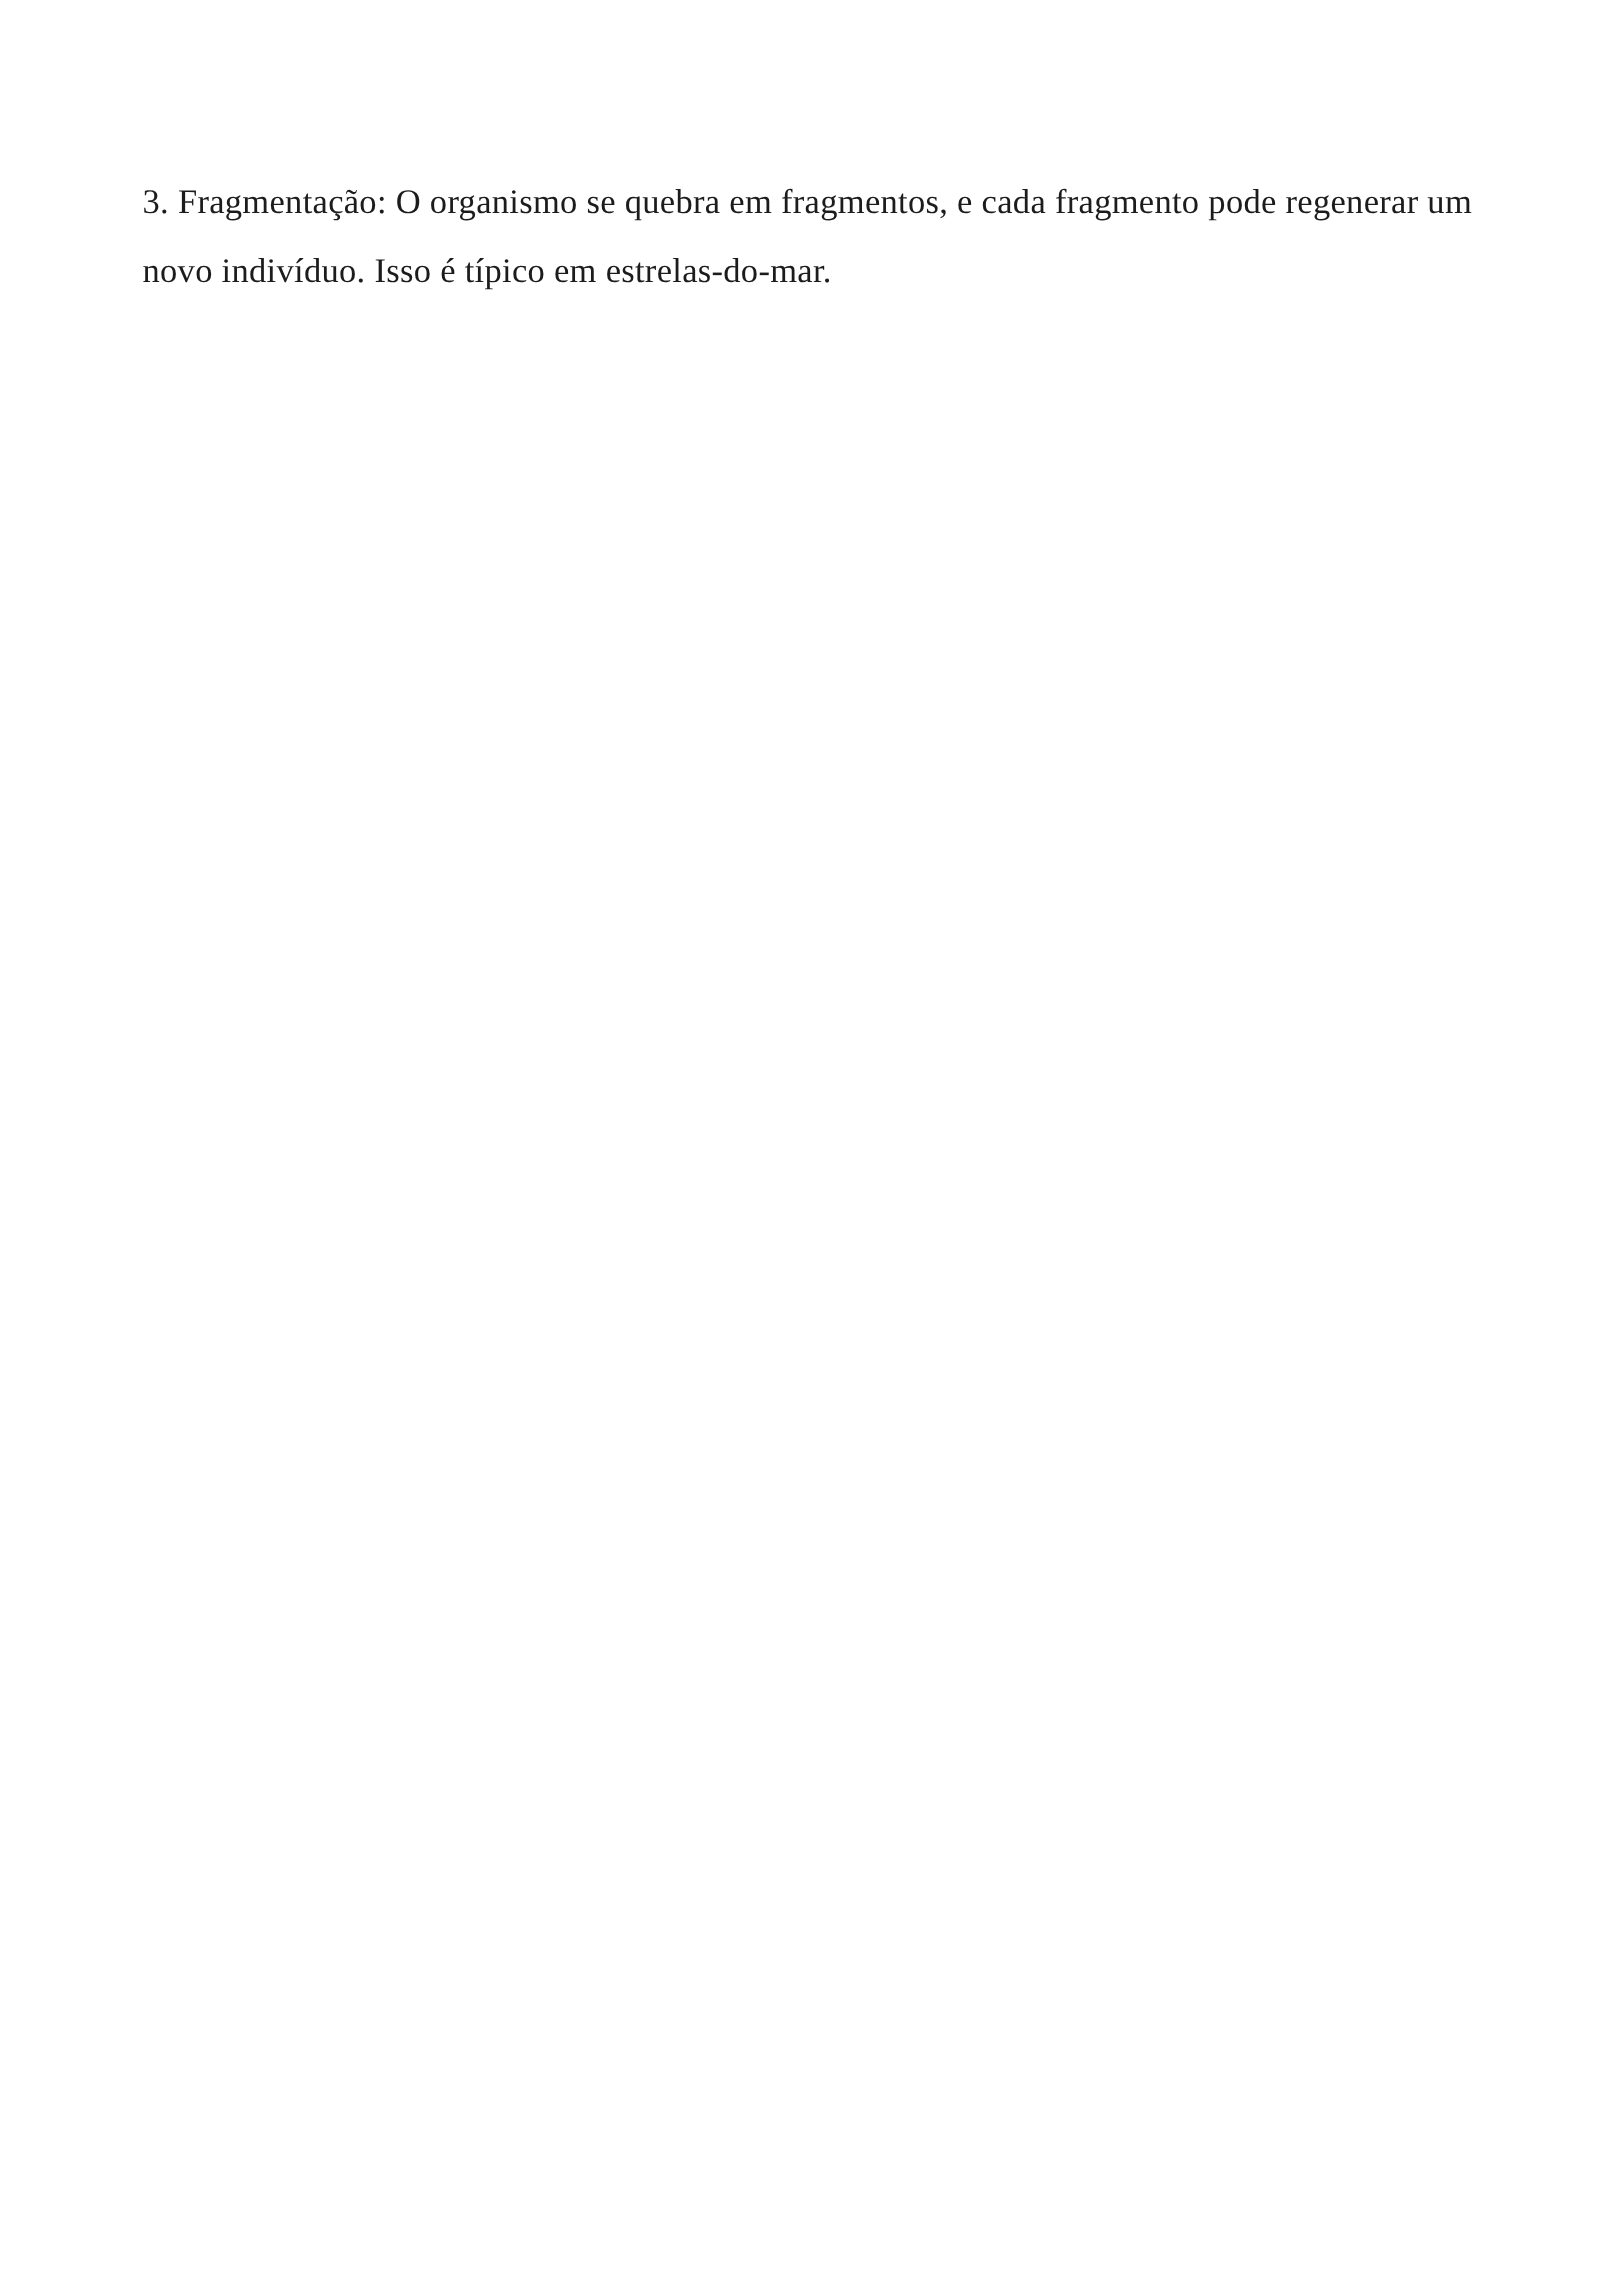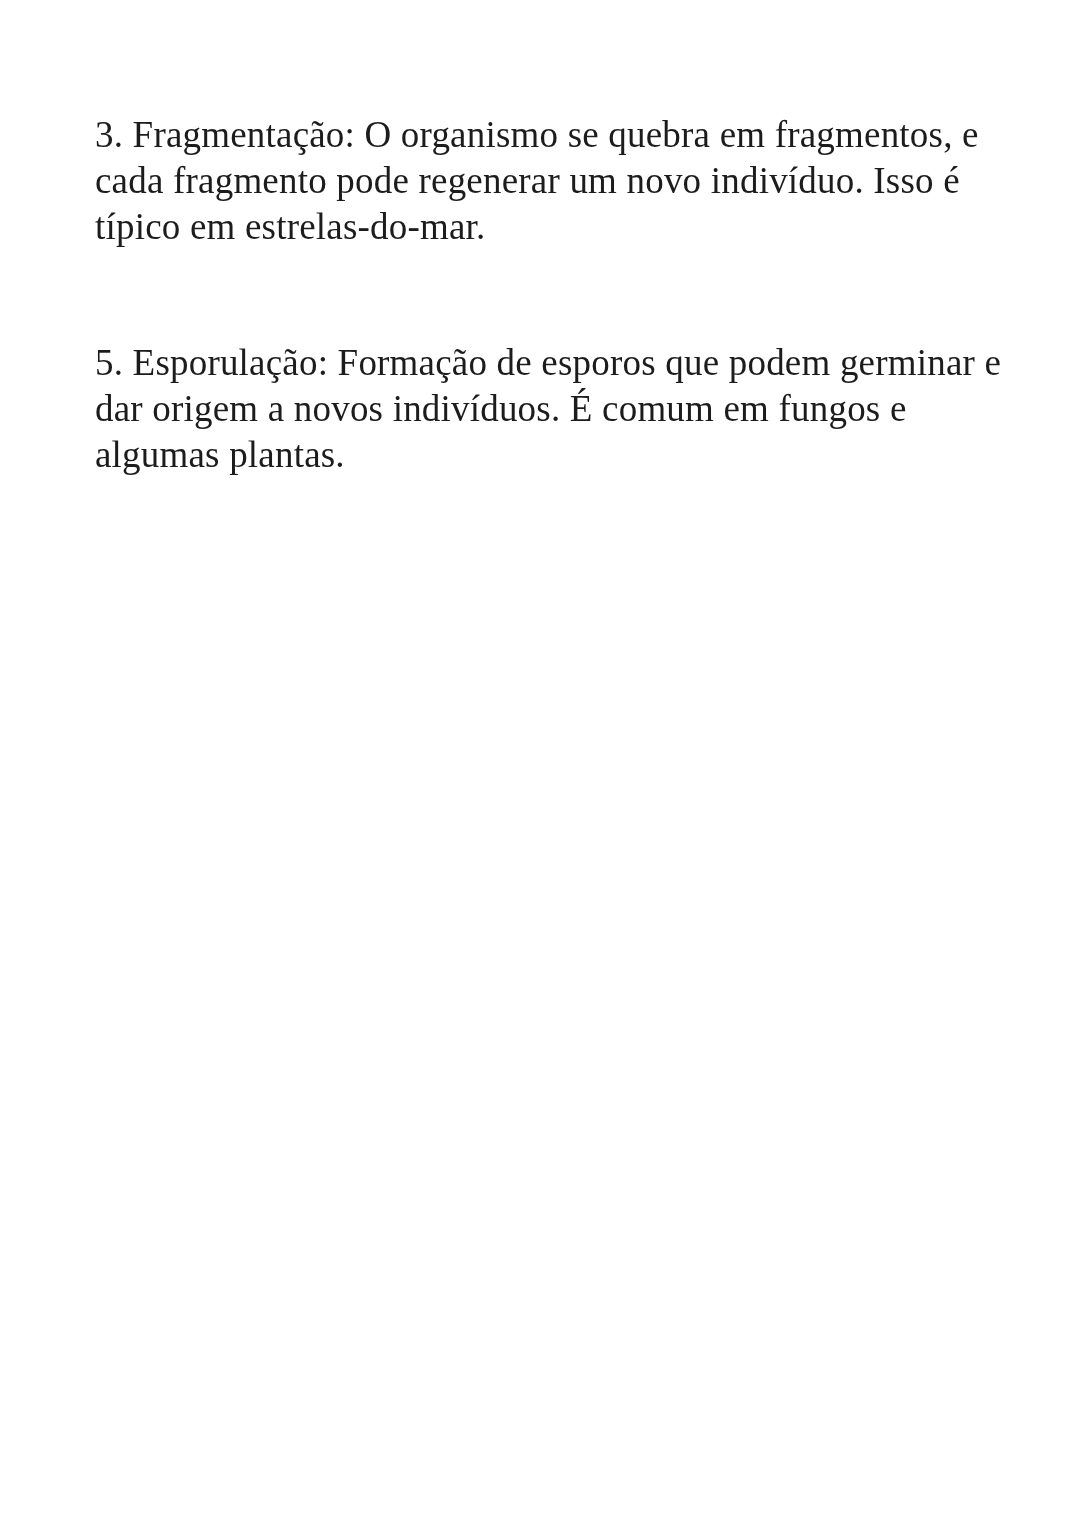--- a/index.html
+++ b/index.html
@@ -13,30 +13,29 @@
     color: #1c1c1c;
     overflow: hidden;
   }
   .page {
     width: 1080px;
     height: 1526px;
     background: #ffffff;
     padding: 112px 58px 40px 95px;
   }
   .para {
-    font-size: 37px;
+    font-size: 23px;
     line-height: 46px;
     letter-spacing: 0.2px;
     max-width: 930px;
     margin-bottom: 90px;
     color: #1c1c1c;
   }
 </style>
 </head>
 <body>
 
 <div class="page">
   <p class="para">3. Fragmentação: O organismo se quebra em fragmentos, e cada fragmento pode regenerar um novo indivíduo. Isso é típico em estrelas-do-mar.</p>
 
 
-  <p class="para">5. Esporulação: Formação de esporos que podem germinar e dar origem a novos indivíduos. É comum em fungos e algumas plantas.</p>
 
 </div>
 
 </body></html>

